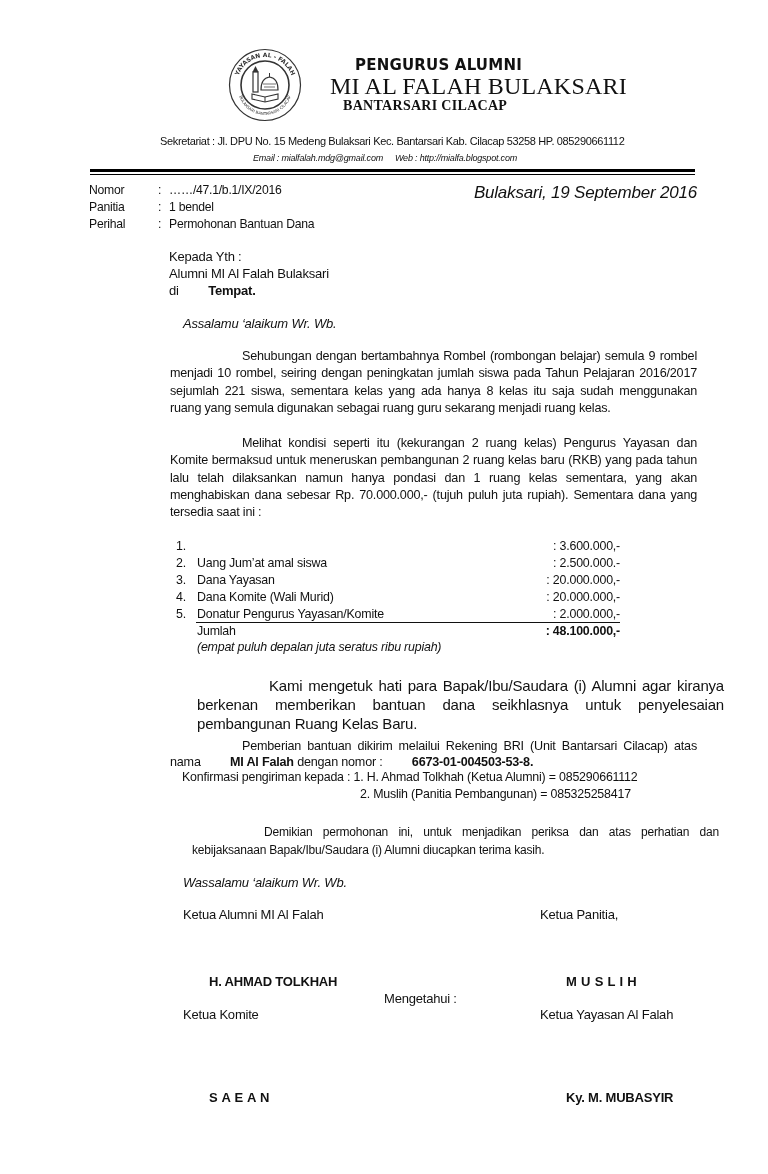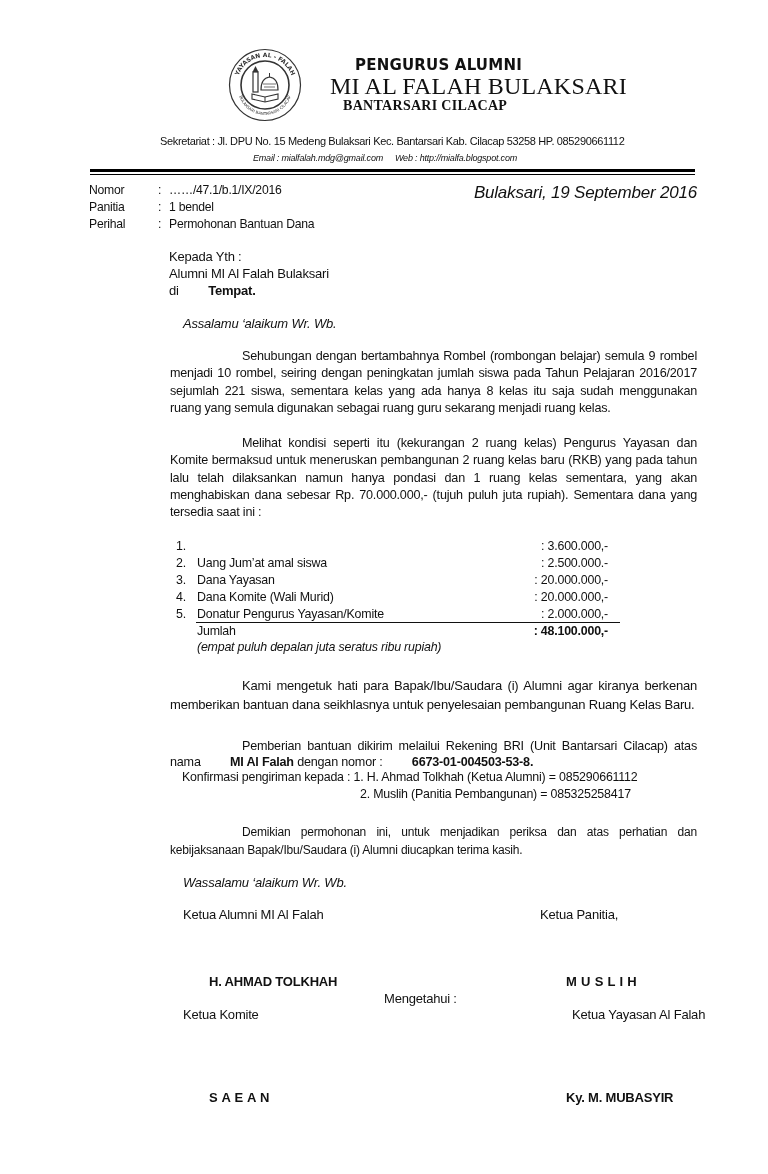--- a/index.html
+++ b/index.html
@@ -25,21 +25,21 @@
   .date { right: 71px; top: 183px; font-size: 17px; font-style: italic; letter-spacing: -0.2px; }
 
   .body-text { font-size: 13px; letter-spacing: -0.2px; }
   .para { position: absolute; left: 170px; width: 527px; font-size: 12.6px; line-height: 17.3px; text-align: justify; letter-spacing: -0.2px; }
   .para .indent { display: inline-block; width: 72px; }
 
   
   .fund-row { position: absolute; left: 176px; width: 444px; height: 15px; font-size: 12.4px; letter-spacing: -0.2px; }
   .fund-num { position: absolute; left: 0; }
   .fund-label { position: absolute; left: 21px; }
-  .fund-amount { position: absolute; right: 12px; text-align: center; }
+  .fund-amount { position: absolute; right: 0; text-align: center; }
   .underline-line { position: absolute; left: 196px; width: 424px; top: 622px; height: 1px; background: #111; }
 
   .bold { font-weight: bold; margin-left: 26px; }
   .italic { font-style: italic; }
 </style>
 </head>
 <body>
 
 <div>
   <svg id="logo" viewBox="0 0 74 74">
@@ -135,38 +135,38 @@
   <div class="underline-line"></div>
   <div class="fund-row" style="top:624px">
     <span class="fund-label">Jumlah</span>
     <span class="fund-amount bold">: 48.100.000,-</span>
   </div>
   <div class="fund-row italic" style="top:640px">
     <span class="fund-label">(empat puluh depalan juta seratus ribu rupiah)</span>
   </div>
 </div>
 
-<div class="para" style="top:676px; line-height:19px; font-size:13px;"><span class="indent"></span><span>Kami mengetuk hati para Bapak/Ibu/Saudara (i) Alumni agar kiranya berkenan memberikan bantuan dana seikhlasnya untuk penyelesaian pembangunan Ruang Kelas Baru.</span></div>
+<div class="para" style="top:676px; line-height:19px; font-size:15px;margin-left:27px;"><span class="indent"></span><span>Kami mengetuk hati para Bapak/Ibu/Saudara (i) Alumni agar kiranya berkenan memberikan bantuan dana seikhlasnya untuk penyelesaian pembangunan Ruang Kelas Baru.</span></div>
 
 <div class="para" style="top:738px; line-height:16px;"><span class="indent"></span><span>Pemberian bantuan dikirim melailui Rekening BRI (Unit Bantarsari Cilacap) atas nama </span><span class="bold">MI Al Falah</span><span> dengan nomor : </span><span class="bold">6673-01-004503-53-8.</span></div>
 
 <div class="abs body-text" style="left:182px; top:770px; font-size:12.4px;"><span>Konfirmasi pengiriman kepada : </span><span>1. H. Ahmad Tolkhah (Ketua Alumni) = 085290661112</span></div>
 <div class="abs body-text" style="left:360px; top:787px; font-size:12.4px;">2. Muslih (Panitia Pembangunan) = 085325258417</div>
 
-<div class="para" style="top:823px; line-height:18px; font-size:12px;"><span class="indent"></span><span>Demikian permohonan ini, untuk menjadikan periksa dan atas perhatian dan kebijaksanaan Bapak/Ibu/Saudara (i) Alumni diucapkan terima kasih.</span></div>
+<div class="para" style="top:823px; line-height:18px; font-size:12px;margin-left:22px;"><span class="indent"></span><span>Demikian permohonan ini, untuk menjadikan periksa dan atas perhatian dan kebijaksanaan Bapak/Ibu/Saudara (i) Alumni diucapkan terima kasih.</span></div>
 
 <div class="abs body-text italic" style="left:183px; top:875px">Wassalamu ‘alaikum Wr. Wb.</div>
 
 <div>
   <div class="abs body-text" style="left:183px; top:907px">Ketua Alumni MI Al Falah</div>
   <div class="abs body-text" style="left:540px; top:907px">Ketua Panitia,</div>
 
   <div class="abs body-text bold" style="left:183px; top:974px">H. AHMAD TOLKHAH</div>
   <div class="abs body-text bold" style="left:540px; top:974px; letter-spacing:0.3px;">M U S L I H</div>
 
   <div class="abs body-text" style="left:384px; top:991px">Mengetahui :</div>
 
   <div class="abs body-text" style="left:183px; top:1007px">Ketua Komite</div>
-  <div class="abs body-text" style="left:572px; top:1007px">Ketua Yayasan Al Falah</div>
+  <div class="abs body-text" style="left:540px; top:1007px">Ketua Yayasan Al Falah</div>
 
   <div class="abs body-text bold" style="left:183px; top:1090px; letter-spacing:0.3px;">S A E A N</div>
   <div class="abs body-text bold" style="left:540px; top:1090px">Ky. M. MUBASYIR</div>
 </div>
 
 </body></html>

